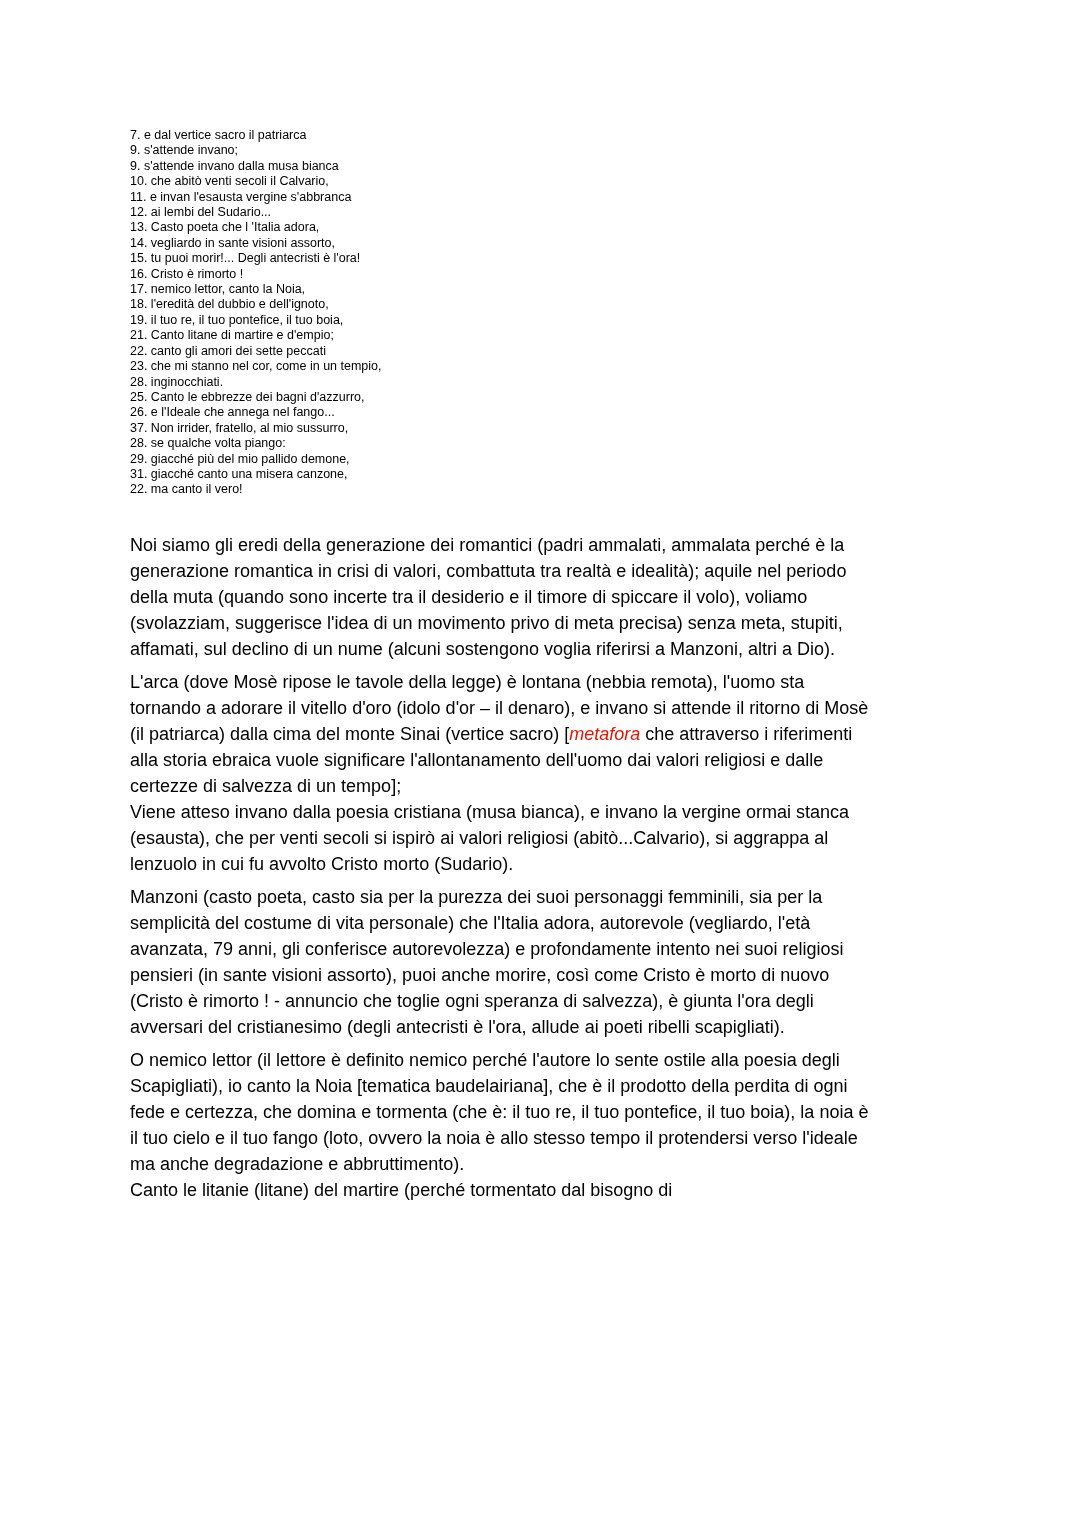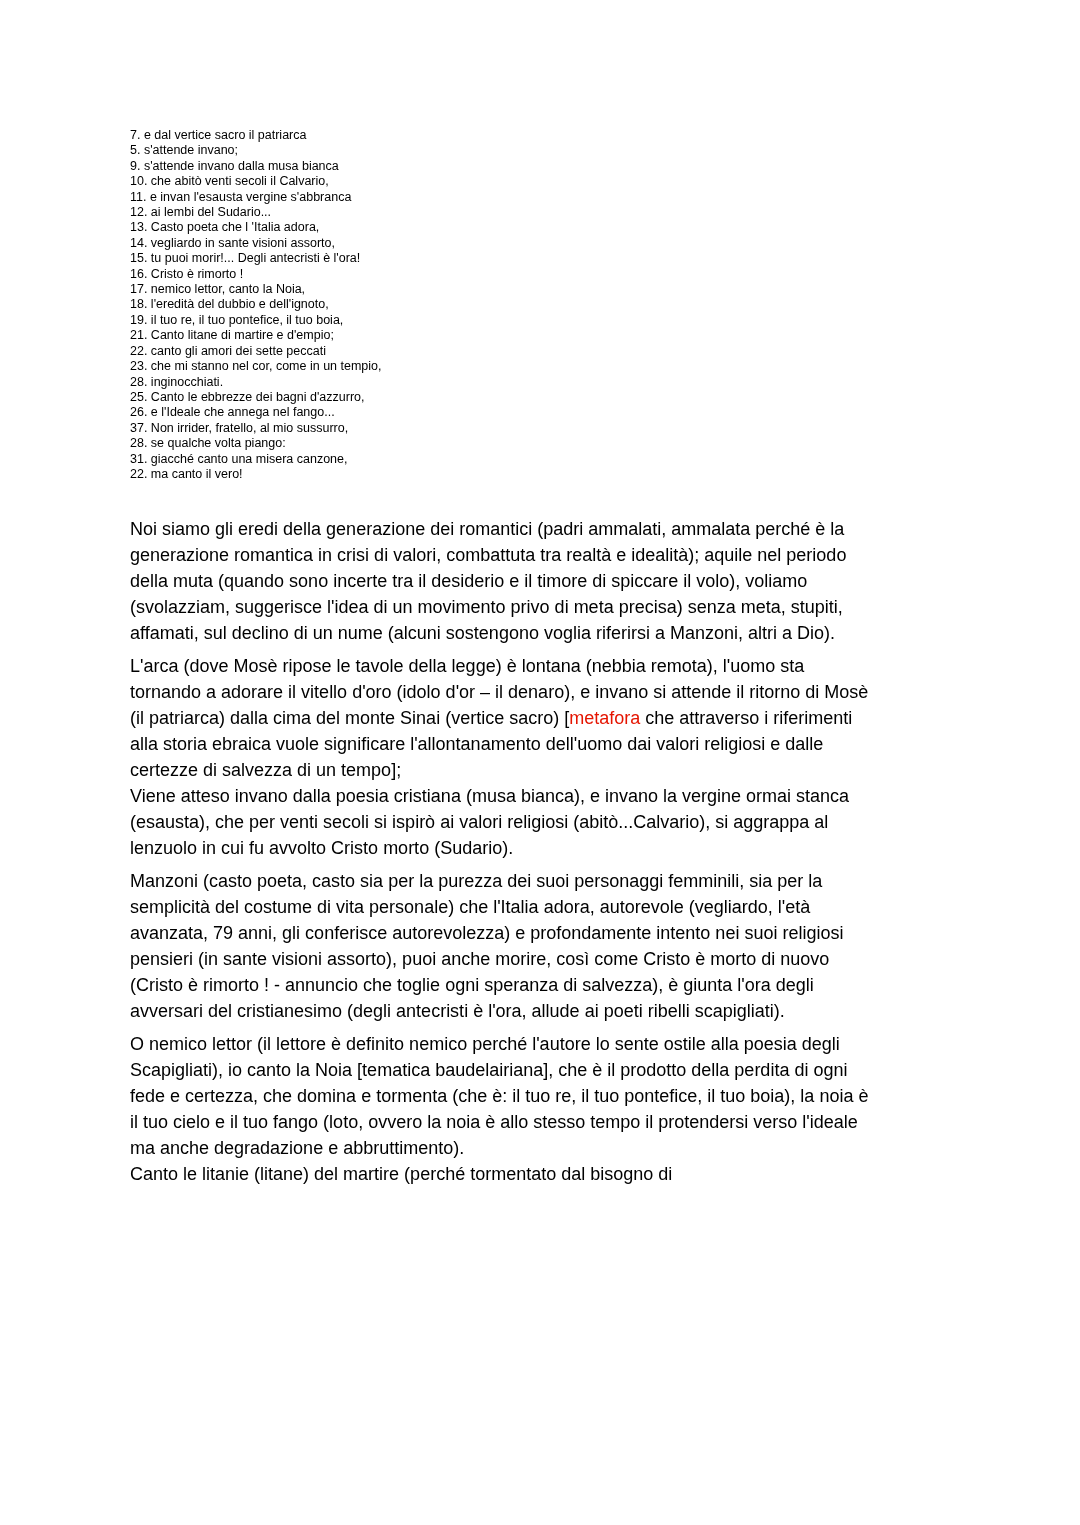--- a/index.html
+++ b/index.html
@@ -32,49 +32,51 @@
     margin-top: 34px;
     width: 742px;
     font-size: 18px;
     line-height: 26px;
   }
   .block {
     margin: 0 0 7px 0;
   }
   .hl-red {
     color: #e51400;
+    font-style: italic;
   }
 </style>
 </head>
 <body>
 
 <div class="page">
 
   <div class="poem">
       <div class="poem-line">7. e dal vertice sacro il patriarca</div>
-      <div class="poem-line">5. s'attende invano;</div>
+      <div class="poem-line">9. s'attende invano;</div>
       <div class="poem-line">9. s'attende invano dalla musa bianca</div>
       <div class="poem-line">10. che abitò venti secoli il Calvario,</div>
       <div class="poem-line">11. e invan l'esausta vergine s'abbranca</div>
       <div class="poem-line">12. ai lembi del Sudario...</div>
       <div class="poem-line">13. Casto poeta che l 'Italia adora,</div>
       <div class="poem-line">14. vegliardo in sante visioni assorto,</div>
       <div class="poem-line">15. tu puoi morir!... Degli antecristi è l'ora!</div>
       <div class="poem-line">16. Cristo è rimorto !</div>
       <div class="poem-line">17. nemico lettor, canto la Noia,</div>
       <div class="poem-line">18. l'eredità del dubbio e dell'ignoto,</div>
       <div class="poem-line">19. il tuo re, il tuo pontefice, il tuo boia,</div>
       <div class="poem-line">21. Canto litane di martire e d'empio;</div>
       <div class="poem-line">22. canto gli amori dei sette peccati</div>
       <div class="poem-line">23. che mi stanno nel cor, come in un tempio,</div>
       <div class="poem-line">28. inginocchiati.</div>
       <div class="poem-line">25. Canto le ebbrezze dei bagni d'azzurro,</div>
       <div class="poem-line">26. e l'Ideale che annega nel fango...</div>
       <div class="poem-line">37. Non irrider, fratello, al mio sussurro,</div>
       <div class="poem-line">28. se qualche volta piango:</div>
+      <div class="poem-line">29. giacché più del mio pallido demone,</div>
       <div class="poem-line">31. giacché canto una misera canzone,</div>
       <div class="poem-line">22. ma canto il vero!</div>
     </div>
 
   <div class="analysis">
 
     <div class="block">Noi siamo gli eredi della generazione dei romantici (padri ammalati, ammalata perché è la generazione romantica in crisi di valori, combattuta tra realtà e idealità); aquile nel periodo della muta (quando sono incerte tra il desiderio e il timore di spiccare il volo), voliamo (svolazziam, suggerisce l'idea di un movimento privo di meta precisa) senza meta, stupiti, affamati, sul declino di un nume (alcuni sostengono voglia riferirsi a Manzoni, altri a Dio).</div>
 
     <div class="block">
       <span>L'arca (dove Mosè ripose le tavole della legge) è lontana (nebbia remota), l'uomo sta tornando a adorare il vitello d'oro (idolo d'or – il denaro), e invano si attende il ritorno di Mosè (il patriarca) dalla cima del monte Sinai (vertice sacro) [</span><span class="hl-red" style="color: rgb(229, 20, 0);">metafora</span><span> che attraverso i riferimenti alla storia ebraica vuole significare l'allontanamento dell'uomo dai valori religiosi e dalle certezze di salvezza di un tempo];</span>

